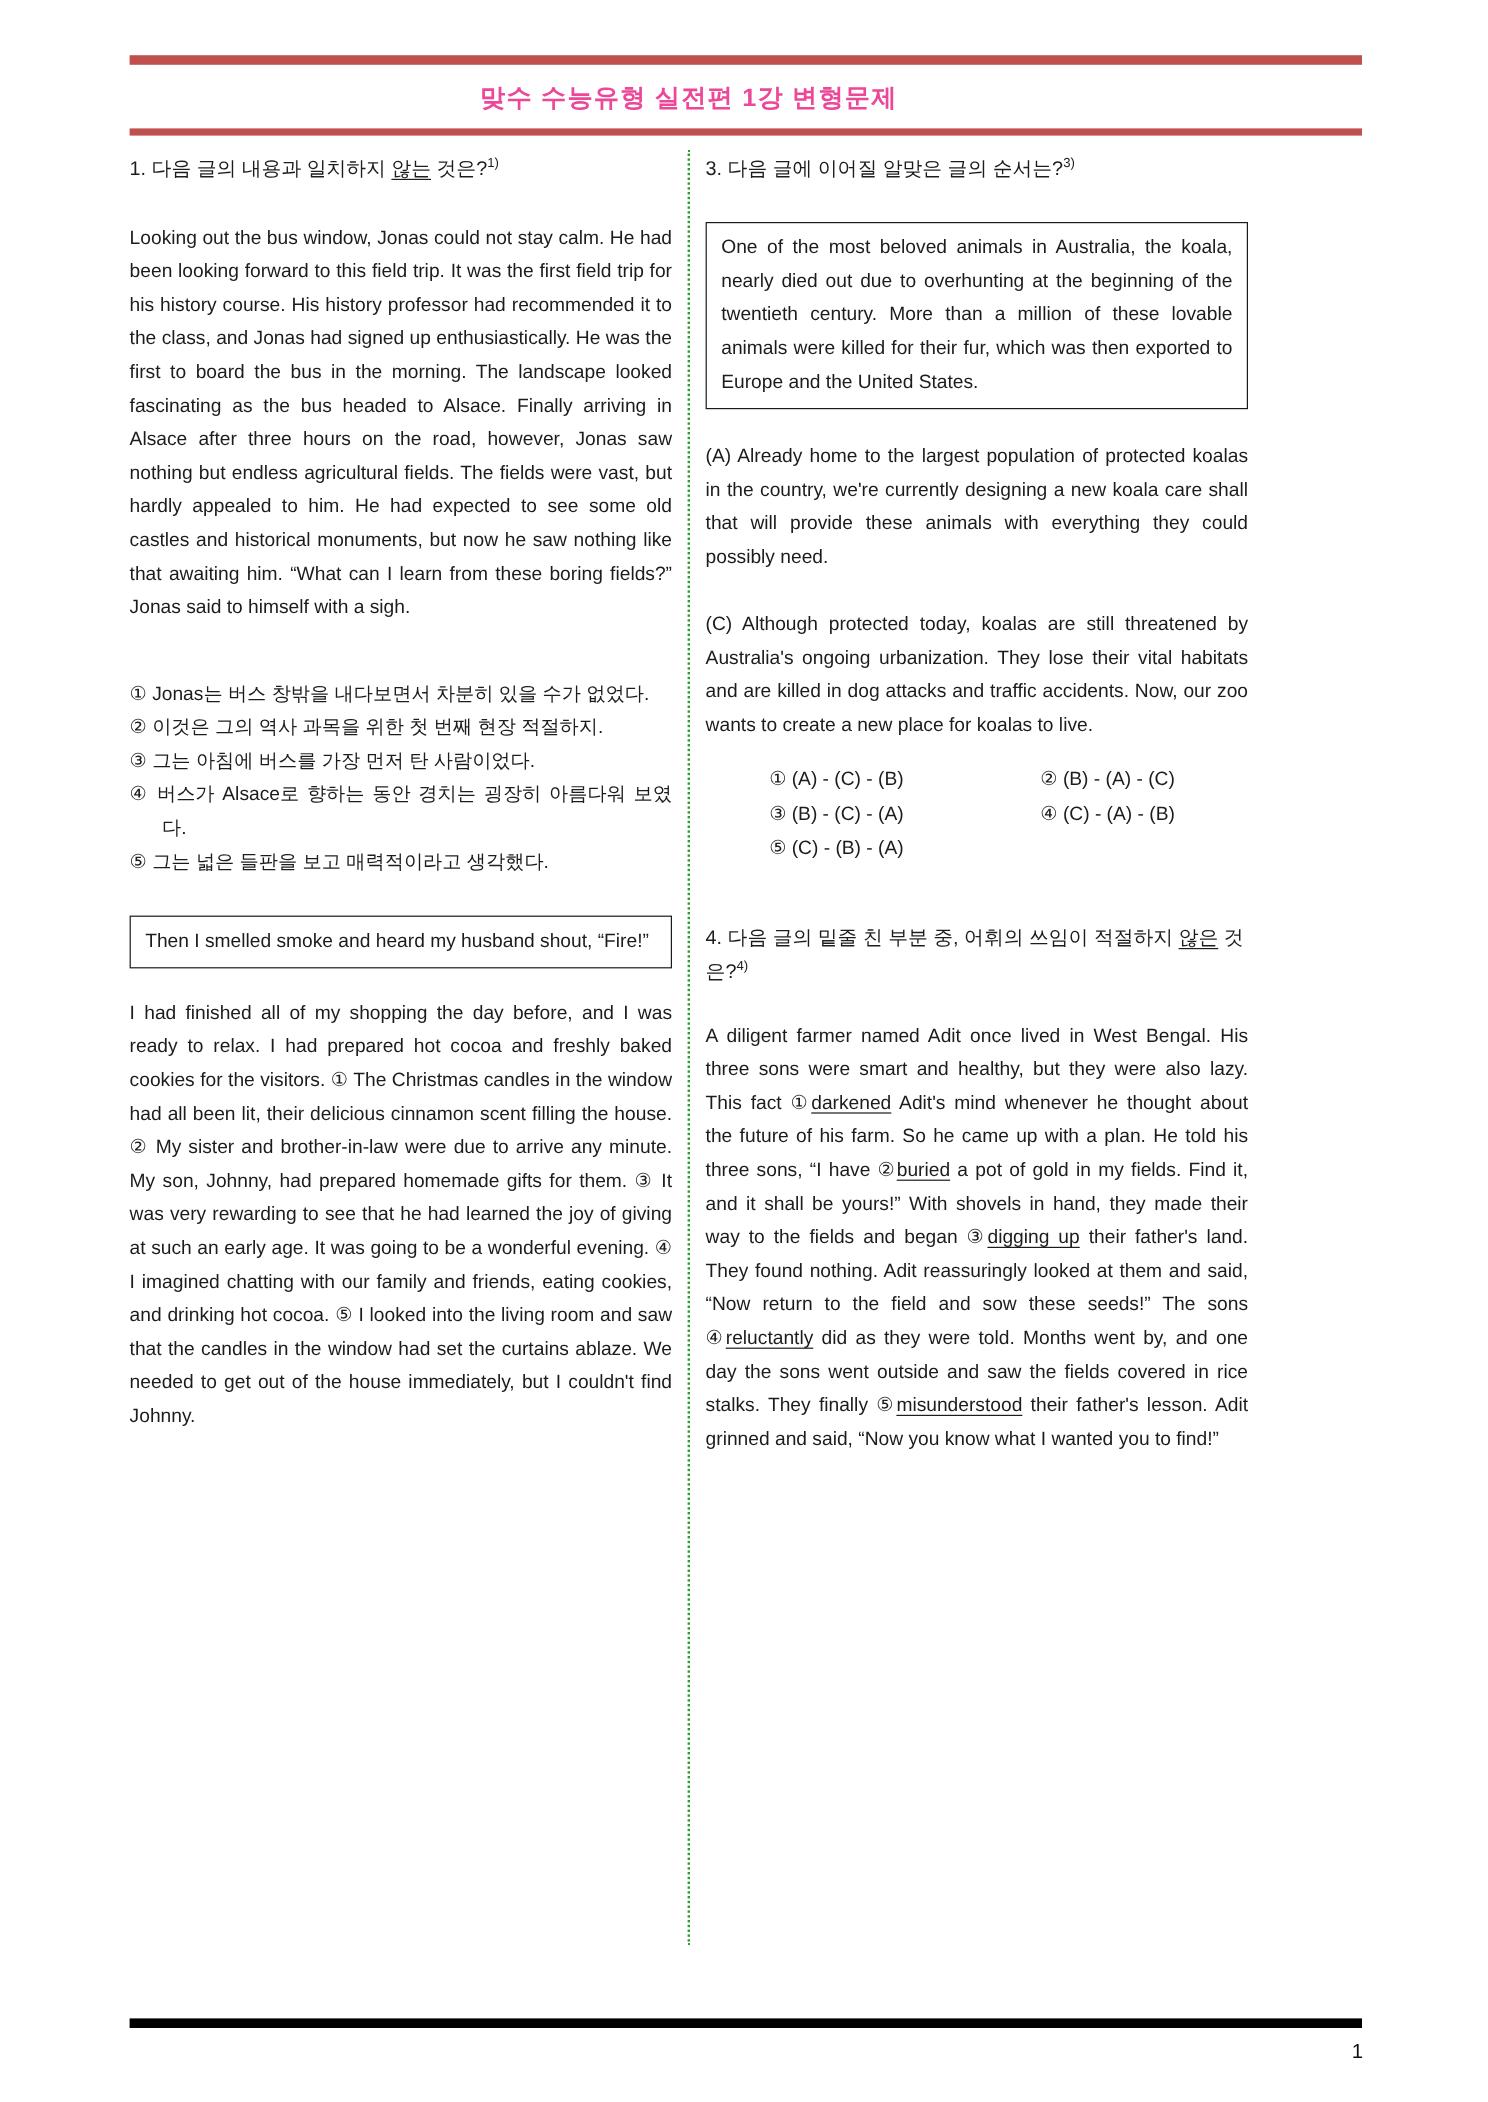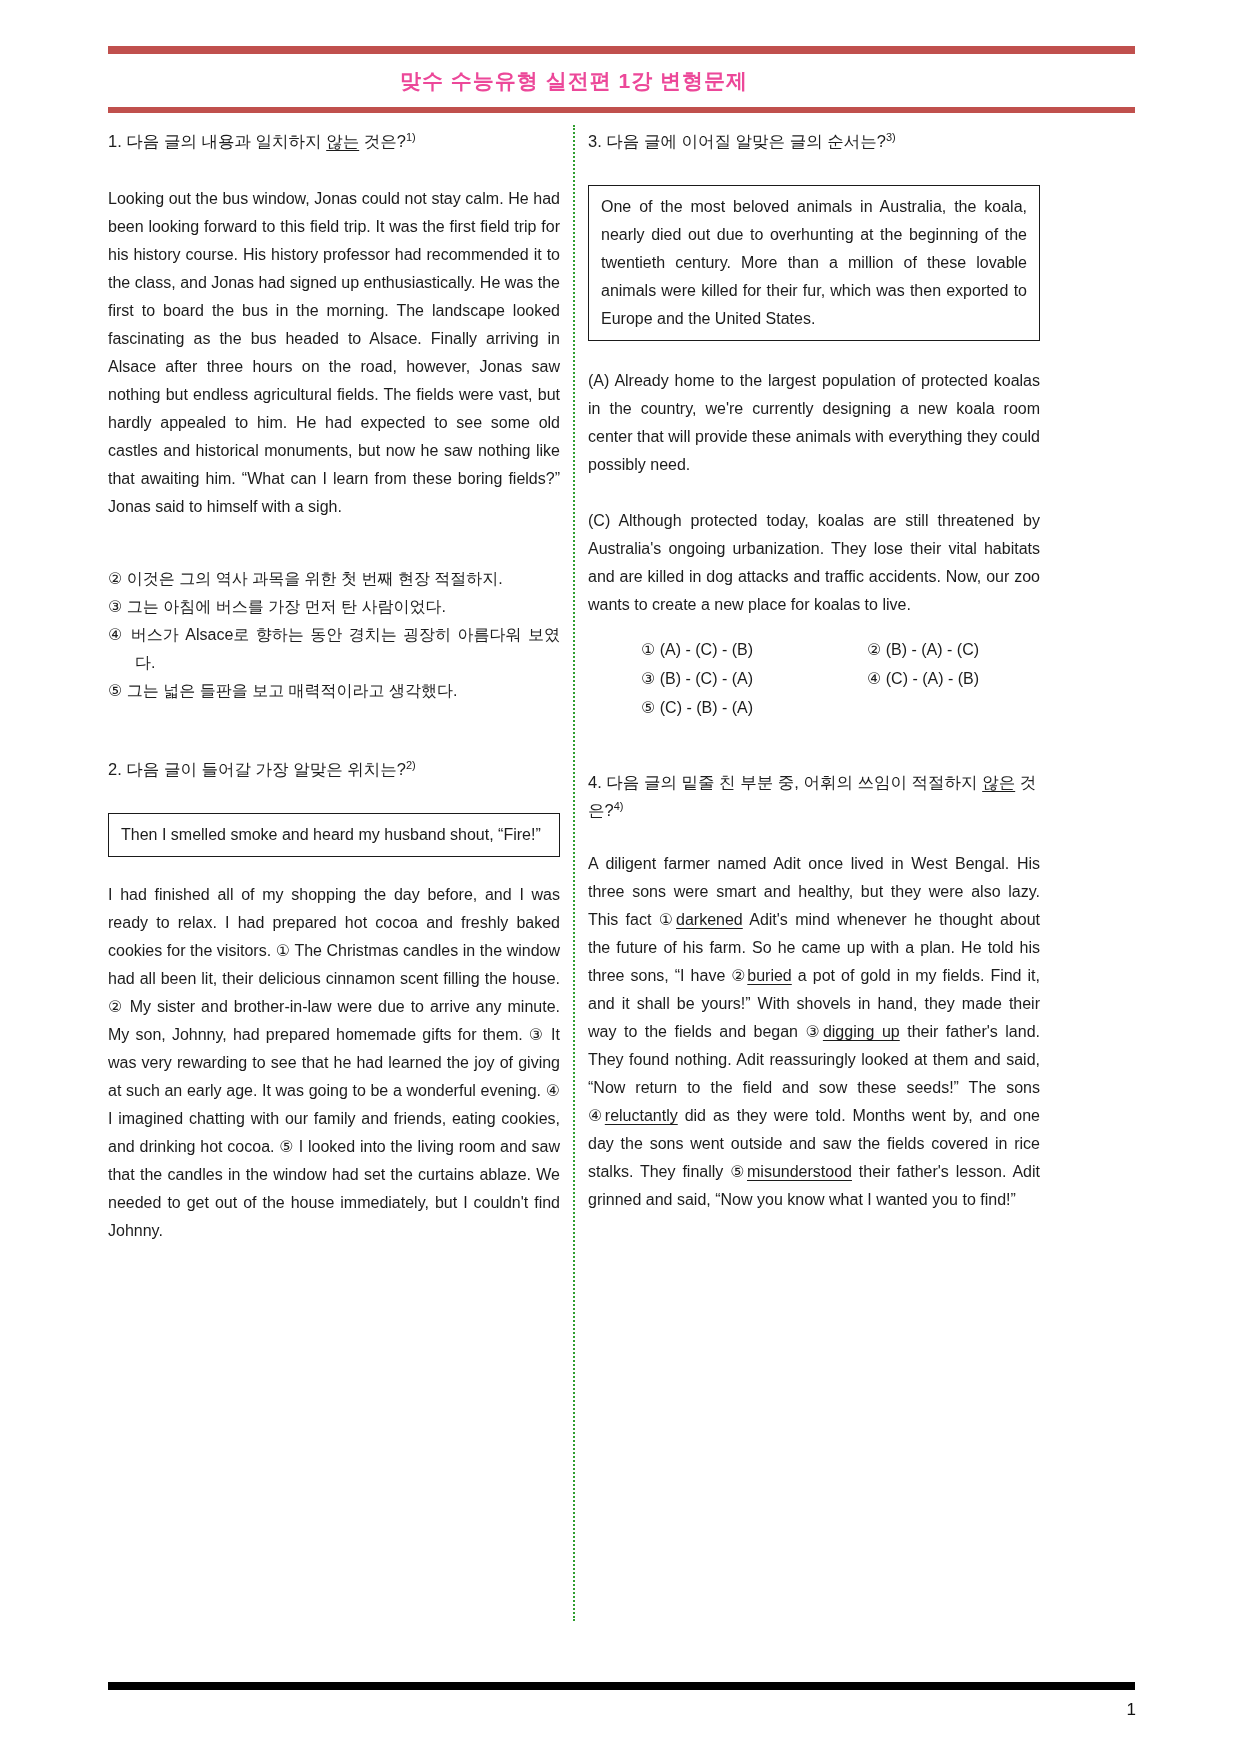--- a/index.html
+++ b/index.html
@@ -74,48 +74,48 @@
 
   <div class="columns">
 
     <div class="col">
 
       <p class="q-header"><span>1. 다음 글의 내용과 일치하지 </span><span class="u">않는</span><span> 것은?</span><sup>1)</sup></p>
 
       <p class="passage">Looking out the bus window, Jonas could not stay calm. He had been looking forward to this field trip. It was the first field trip for his history course. His history professor had recommended it to the class, and Jonas had signed up enthusiastically. He was the first to board the bus in the morning. The landscape looked fascinating as the bus headed to Alsace. Finally arriving in Alsace after three hours on the road, however, Jonas saw nothing but endless agricultural fields. The fields were vast, but hardly appealed to him. He had expected to see some old castles and historical monuments, but now he saw nothing like that awaiting him. “What can I learn from these boring fields?” Jonas said to himself with a sigh.</p>
 
       <div class="options">
+        <p class="option">① Jonas는 버스 창밖을 내다보면서 차분히 있을 수가 없었다.</p>
         <p class="option">② 이것은 그의 역사 과목을 위한 첫 번째 현장 적절하지.</p>
         <p class="option">③ 그는 아침에 버스를 가장 먼저 탄 사람이었다.</p>
         <p class="option">④ 버스가 Alsace로 향하는 동안 경치는 굉장히 아름다워 보였다.</p>
         <p class="option">⑤ 그는 넓은 들판을 보고 매력적이라고 생각했다.</p>
       </div>
 
-      <p class="q-header q2-gap"><span>2. 다음 글이 들어갈 가장 알맞은 위치는?</span><sup>2)</sup></p>
 
       <div class="tbox">
         <span>Then I smelled smoke and heard my husband shout, “Fire!”</span>
       </div>
 
       <p class="passage box-passage-gap">I had finished all of my shopping the day before, and I was ready to relax. I had prepared hot cocoa and freshly baked cookies for the visitors. ① The Christmas candles in the window had all been lit, their delicious cinnamon scent filling the house. ② My sister and brother-in-law were due to arrive any minute. My son, Johnny, had prepared homemade gifts for them. ③ It was very rewarding to see that he had learned the joy of giving at such an early age. It was going to be a wonderful evening. ④ I imagined chatting with our family and friends, eating cookies, and drinking hot cocoa. ⑤ I looked into the living room and saw that the candles in the window had set the curtains ablaze. We needed to get out of the house immediately, but I couldn't find Johnny.</p>
 
     </div>
 
     <div class="divider"></div>
 
     <div class="col">
 
       <p class="q-header"><span>3. 다음 글에 이어질 알맞은 글의 순서는?</span><sup>3)</sup></p>
 
       <div class="tbox">
         <span>One of the most beloved animals in Australia, the koala, nearly died out due to overhunting at the beginning of the twentieth century. More than a million of these lovable animals were killed for their fur, which was then exported to Europe and the United States.</span>
       </div>
 
       <div class="abc-paras">
-        <p>(A) Already home to the largest population of protected koalas in the country, we're currently designing a new koala room center that will provide these animals with everything they could possibly need.</p>
+        <p>(A) Already home to the largest population of protected koalas in the country, we're currently designing a new koala care shall that will provide these animals with everything they could possibly need.</p>
         <p>(C) Although protected today, koalas are still threatened by Australia's ongoing urbanization. They lose their vital habitats and are killed in dog attacks and traffic accidents. Now, our zoo wants to create a new place for koalas to live.</p>
       </div>
 
       <div class="opt-grid">
         <span>① (A) - (C) - (B)</span>
         <span>② (B) - (A) - (C)</span>
         <span>③ (B) - (C) - (A)</span>
         <span>④ (C) - (A) - (B)</span>
         <span>⑤ (C) - (B) - (A)</span>
       </div>

